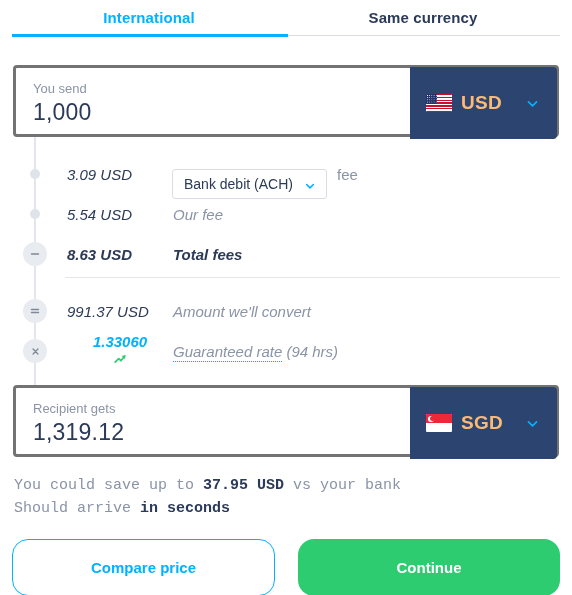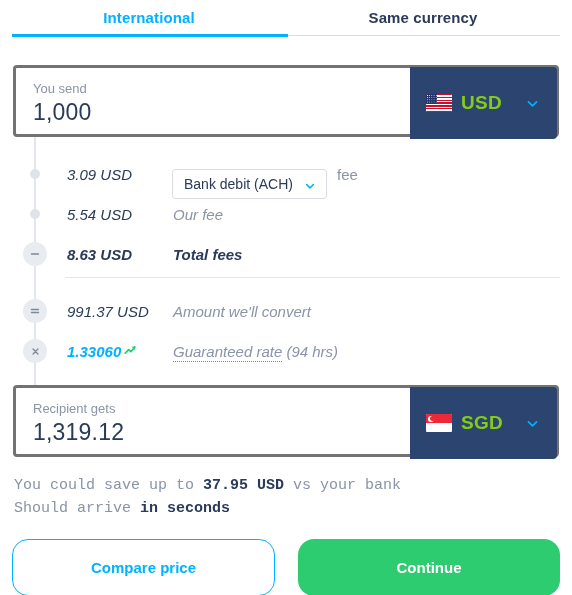--- a/index.html
+++ b/index.html
@@ -102,21 +102,21 @@
     width: 26px;
     height: 18px;
     margin-left: 16px;
     border-radius: 1px;
     position: relative;
     overflow: hidden;
     flex: 0 0 auto;
   }
   .cur-code {
     margin-left: 9px;
-    color: #84cc16;
+    color: #fdba74;
     font-size: 19px;
     font-weight: bold;
     letter-spacing: 0.3px;
   }
   .chev {
     margin-left: auto;
     margin-right: 18px;
     width: 13px;
     height: 13px;
     flex: 0 0 auto;
@@ -233,20 +233,21 @@
   .row.bold .lbl {
     font-weight: bold;
     color: #2b3a58;
   }
   .row .val.rate {
     color: #00b2ff;
     font-weight: bold;
     display: flex;
     align-items: center;
     gap: 2px;
+    flex-direction: column;
   }
 
   .divider {
     position: absolute;
     left: 65px;
     top: 277px;
     width: 495px;
     height: 1px;
     background: #e3e7ec;
   }

